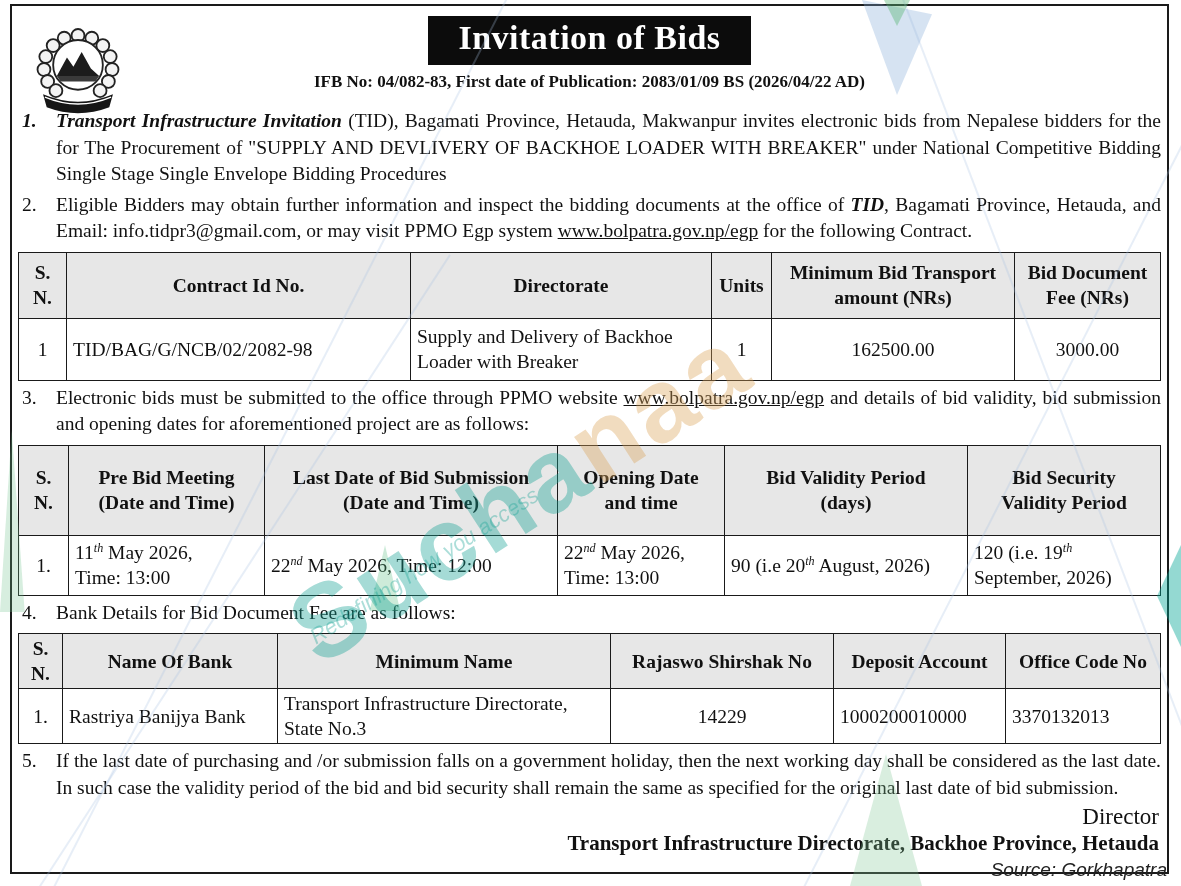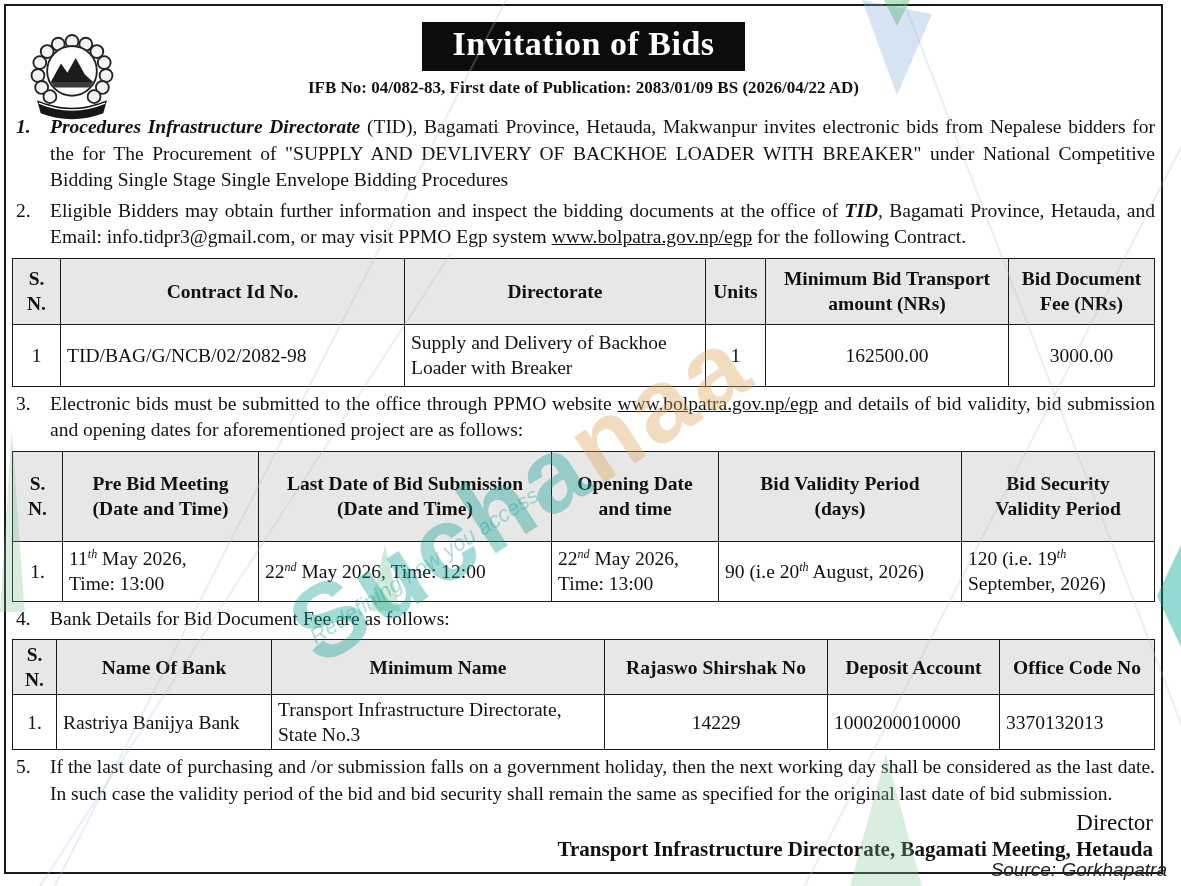--- a/index.html
+++ b/index.html
@@ -3,22 +3,22 @@
 <meta charset="utf-8">
 <style>
   html,body { margin:0; padding:0; }
   body {
     width:1181px; height:886px; position:relative; overflow:hidden;
     background:#ffffff; color:#111;
     font-family:"Liberation Serif","DejaVu Serif",serif;
   }
   
   .notice {
-    position:absolute; left:4px; top:4px; width:1159px; height:870px;
-    border:2px solid #1a1a1a; box-sizing:border-box; padding:16px 6px;
+    position:absolute; left:10px; top:4px; width:1159px; height:870px;
+    border:2px solid #1a1a1a; box-sizing:border-box; padding:10px 6px;
     z-index:2; background:transparent;
   }
   
   .hdr { position:relative; min-height:88px; }
   .emblem { position:absolute; left:14px; top:8px; width:92px; height:102px; }
   .title-wrap { text-align:center; }
   .title-box {
     display:inline-block; background:#0c0c0c; color:#fff;
     font-weight:bold; font-size:34px; letter-spacing:0.5px;
     padding:3px 30px 8px; margin-top:0;
@@ -135,21 +135,21 @@
       <path d="M14 79 Q50 94 86 79" fill="none" stroke="#fff" stroke-width="1.4"></path>
     </svg>
     <div class="title-wrap">
       <span class="title-box">Invitation of Bids</span>
     </div>
     <div class="ifb">IFB No: 04/082-83, First date of Publication: 2083/01/09 BS (2026/04/22 AD)</div>
   </div>
 
   <div class="item">
     <span class="num num-italic">1.</span>
-    <div class="bodytxt"><span class="bi">Procedures Infrastructure Directorate</span><span> (TID), Bagamati Province, Hetauda, Makwanpur invites electronic bids from Nepalese bidders for the for The Procurement of "SUPPLY AND DEVLIVERY OF BACKHOE LOADER WITH BREAKER" under National Competitive Bidding Single Stage Single Envelope Bidding Procedures</span></div>
+    <div class="bodytxt"><span class="bi">Transport Infrastructure Invitation</span><span> (TID), Bagamati Province, Hetauda, Makwanpur invites electronic bids from Nepalese bidders for the for The Procurement of "SUPPLY AND DEVLIVERY OF BACKHOE LOADER WITH BREAKER" under National Competitive Bidding Single Stage Single Envelope Bidding Procedures</span></div>
   </div>
 
   <div class="item">
     <span class="num">2.</span>
     <div class="bodytxt"><span>Eligible Bidders may obtain further information and inspect the bidding documents at the office of </span><span class="bi">TID</span><span>, Bagamati Province, Hetauda, and Email: info.tidpr3@gmail.com, or may visit PPMO Egp system </span><a class="doc-link">www.bolpatra.gov.np/egp</a><span> for the following Contract.</span></div>
   </div>
 
   <table class="t1">
     <colgroup>
         <col style="width:48px">
@@ -262,18 +262,18 @@
     </tbody>
   </table>
 
   <div class="item">
     <span class="num">5.</span>
     <div class="bodytxt">If the last date of purchasing and /or submission falls on a government holiday, then the next working day shall be considered as the last date. In such case the validity period of the bid and bid security shall remain the same as specified for the original last date of bid submission.</div>
   </div>
 
   <div class="sig">
     <div class="role">Director</div>
-    <div class="org">Transport Infrastructure Directorate, Bagamati Meeting, Hetauda</div>
+    <div class="org">Transport Infrastructure Directorate, Backhoe Province, Hetauda</div>
   </div>
 
 </div>
 
 <div class="source">Source: Gorkhapatra</div>
 
 </body></html>

